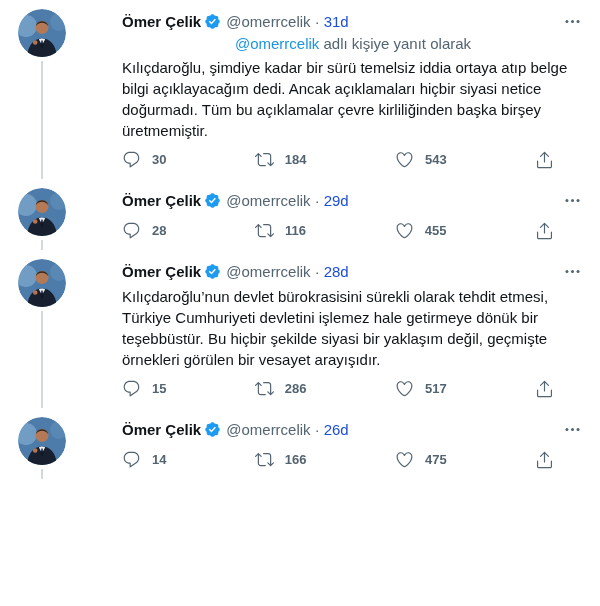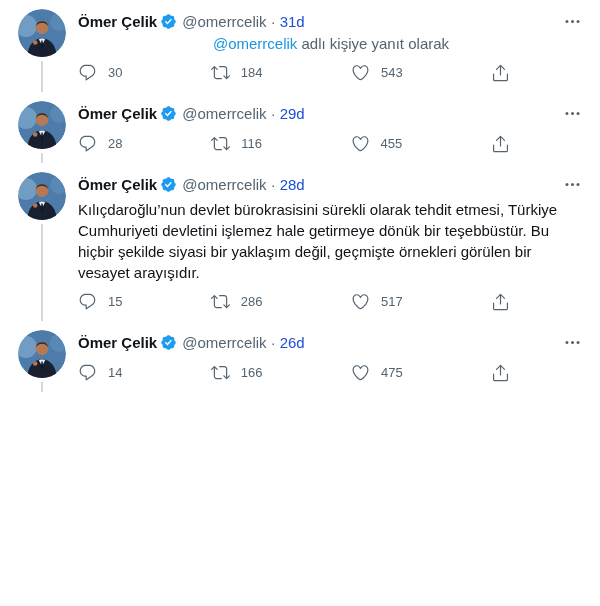--- a/index.html
+++ b/index.html
@@ -8,38 +8,38 @@
     width: 600px; height: 606px; overflow: hidden;
     background: #ffffff;
     font-family: "Liberation Sans", sans-serif;
     color: #0f1419;
   }
   .tweet { display: flex; padding: 9px 16px 0 18px; }
   .gutter { width: 48px; margin-right: 12px; display: flex; flex-direction: column; align-items: center; flex-shrink: 0; }
   .avatar { width: 48px; height: 48px; border-radius: 50%; overflow: hidden; flex-shrink: 0; cursor: pointer; }
   .avatar svg { display: block; width: 48px; height: 48px; }
   .thread-line { width: 2px; background: #cfd9de; flex: 1; margin-top: 4px; }
-  .content { flex: 1; min-width: 0; }
+  .content { flex: 1; min-width: 0; margin-left: 44px; }
   .header-row { display: flex; align-items: center; font-size: 15px; line-height: 20px; padding-top: 1px; }
   .name { font-weight: 700; color: #0f1419; cursor: pointer; white-space: nowrap; }
   .badge { display: inline-flex; margin-left: 3px; }
   .badge svg { width: 17px; height: 17px; }
   .handle { color: #536471; margin-left: 5px; cursor: pointer; }
   .dot { color: #536471; margin: 0 4px; }
   .time { color: #1d4ed8; cursor: pointer; }
   .more { margin-left: auto; display: flex; align-items: center; cursor: pointer; padding: 2px; }
   .more svg { width: 19px; height: 19px; fill: #536471; }
   .reply-line { font-size: 15px; line-height: 20px; margin-top: 1px; text-align: center; }
   .reply-handle { color: #1b95e0; text-decoration: none; cursor: pointer; }
   .reply-rest { color: #536471; }
   .text { font-size: 15px; line-height: 21px; margin-top: 3px; color: #0f1419; overflow-wrap: break-word; }
   .actions { display: flex; justify-content: space-between; width: 432px; max-width: 100%; margin-top: 9px; padding-bottom: 10px; }
   .action { display: flex; align-items: center; color: #536471; cursor: pointer; }
   .action svg { width: 19px; height: 19px; fill: #536471; flex-shrink: 0; }
-  .count { font-size: 13px; margin-left: 11px; color: #536471; }
+  .count { font-size: 13px; margin-left: 11px; color: #536471; font-weight: bold; }
 </style>
 </head>
 <body>
 
 <main id="feed">
   <article class="tweet">
     <div class="gutter">
       <div class="avatar">
         <svg viewBox="0 0 48 48" aria-hidden="true">
           <circle cx="24" cy="24" r="24" fill="#4d7cab"></circle>
@@ -70,20 +70,21 @@
           <svg viewBox="0 0 24 24" aria-hidden="true">
               <circle cx="5" cy="12" r="1.9"></circle>
               <circle cx="12" cy="12" r="1.9"></circle>
               <circle cx="19" cy="12" r="1.9"></circle>
             </svg>
         </span>
       </div>
       <div class="reply-line">
         <a class="reply-handle">@omerrcelik</a><span class="reply-rest"> adlı kişiye yanıt olarak</span>
       </div>
+      <div class="text">Kılıçdaroğlu, şimdiye kadar bir sürü temelsiz iddia ortaya atıp belge bilgi açıklayacağım dedi. Ancak açıklamaları hiçbir siyasi netice doğurmadı. Tüm bu açıklamalar çevre kirliliğinden başka birşey üretmemiştir.</div>
       <div class="actions">
         <div class="action">
           <svg viewBox="0 0 24 24" aria-hidden="true">
               <path d="M14.046 2.242l-4.148-.01h-.002c-4.374 0-7.8 3.427-7.8 7.802 0 4.098 3.186 7.206 7.465 7.37v3.828c0 .108.044.286.12.403.142.225.384.347.632.347.138 0 .277-.038.402-.118.264-.168 6.473-4.14 8.088-5.506 1.902-1.61 3.04-3.97 3.043-6.312v-.017c-.006-4.367-3.43-7.787-7.8-7.788zm3.787 12.972c-1.134.96-4.862 3.405-6.772 4.643V16.67c0-.414-.335-.75-.75-.75h-.396c-3.66 0-6.318-2.476-6.318-5.886 0-3.534 2.768-6.302 6.3-6.302l4.147.01h.002c3.532 0 6.3 2.766 6.302 6.296-.003 1.91-.942 3.844-2.514 5.176z"></path>
             </svg>
           <span class="count">30</span>
         </div>
         <div class="action">
           <svg viewBox="0 0 24 24" aria-hidden="true">
               <path d="M23.77 15.67c-.292-.293-.767-.293-1.06 0l-2.22 2.22V7.65c0-2.068-1.683-3.75-3.75-3.75h-5.85c-.414 0-.75.336-.75.75s.336.75.75.75h5.85c1.24 0 2.25 1.01 2.25 2.25v10.24l-2.22-2.22c-.293-.293-.768-.293-1.06 0s-.294.768 0 1.06l3.5 3.5c.145.147.337.22.53.22s.383-.072.53-.22l3.5-3.5c.294-.292.294-.767 0-1.06zm-10.66 3.28H7.26c-1.24 0-2.25-1.01-2.25-2.25V6.46l2.22 2.22c.148.147.34.22.532.22s.384-.073.53-.22c.293-.293.293-.768 0-1.06l-3.5-3.5c-.293-.294-.768-.294-1.06 0l-3.5 3.5c-.294.292-.294.767 0 1.06s.767.293 1.06 0l2.22-2.22V16.7c0 2.068 1.683 3.75 3.75 3.75h5.85c.414 0 .75-.336.75-.75s-.337-.75-.75-.75z"></path>

